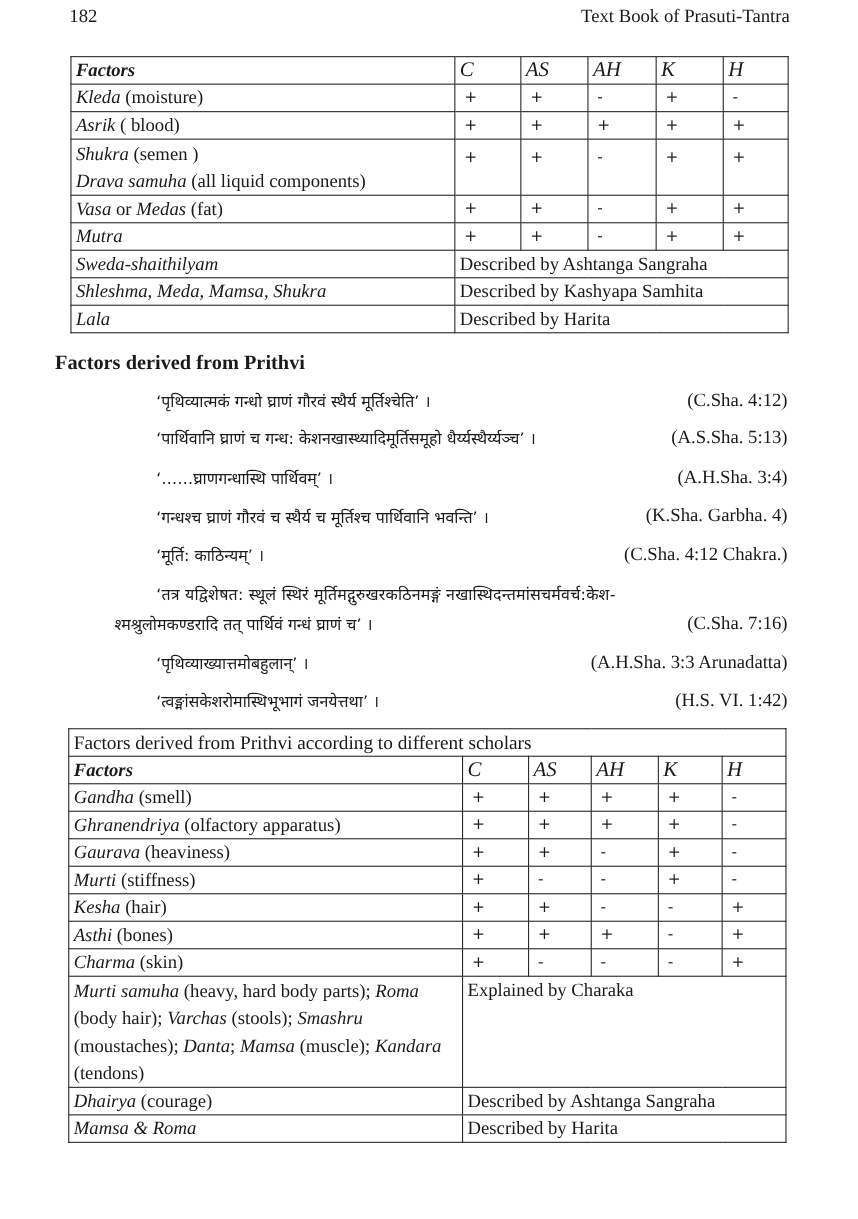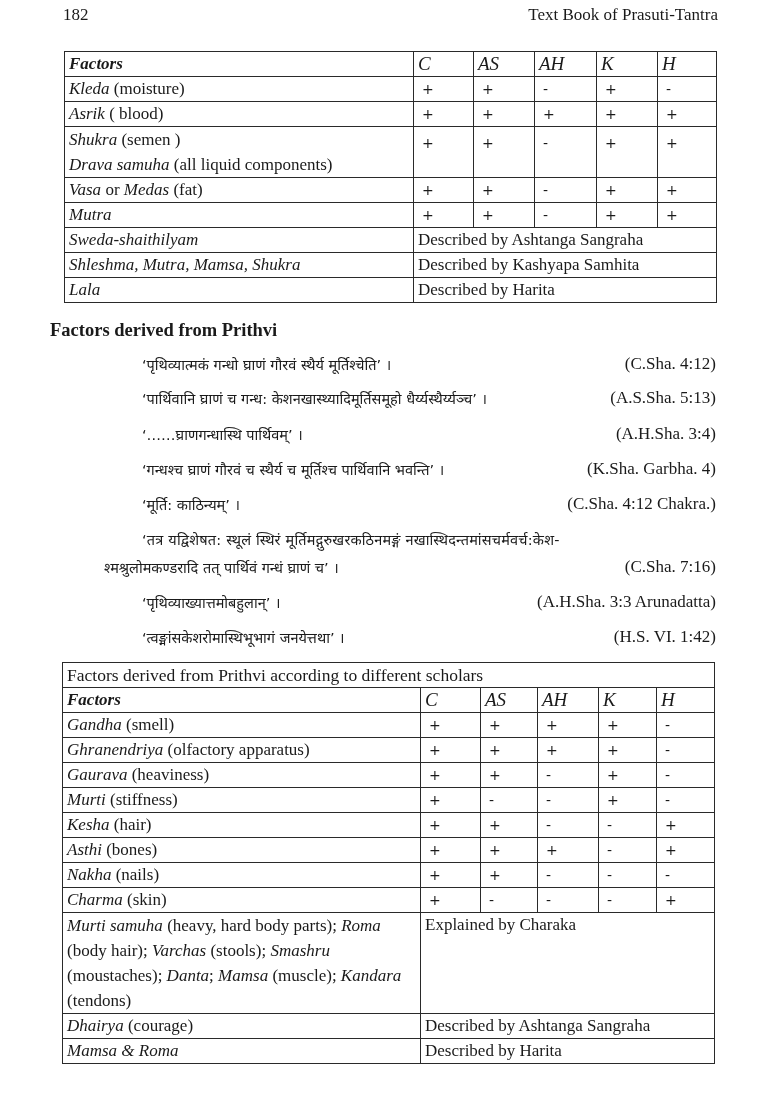--- a/index.html
+++ b/index.html
@@ -92,21 +92,21 @@
     <td class="mark">+</td>
     <td class="mark">-</td>
     <td class="mark">+</td>
     <td class="mark">+</td>
   </tr>
   <tr>
     <td class="it">Sweda-shaithilyam</td>
     <td class="span" colspan="5">Described by Ashtanga Sangraha</td>
   </tr>
   <tr>
-    <td class="it">Shleshma, Mutra, Mamsa, Shukra</td>
+    <td class="it">Shleshma, Meda, Mamsa, Shukra</td>
     <td class="span" colspan="5">Described by Kashyapa Samhita</td>
   </tr>
   <tr>
     <td class="it">Lala</td>
     <td class="span" colspan="5">Described  by Harita</td>
   </tr>
 </tbody>
   </table>
 
 <div class="abs section-heading">Factors derived from Prithvi</div>
@@ -200,28 +200,20 @@
   </tr>
   <tr>
     <td><span class="it">Asthi</span><span> (bones)</span></td>
     <td class="mark">+</td>
     <td class="mark">+</td>
     <td class="mark">+</td>
     <td class="mark">-</td>
     <td class="mark">+</td>
   </tr>
   <tr>
-    <td><span class="it">Nakha</span><span> (nails)</span></td>
-    <td class="mark">+</td>
-    <td class="mark">+</td>
-    <td class="mark">-</td>
-    <td class="mark">-</td>
-    <td class="mark">-</td>
-  </tr>
-  <tr>
     <td><span class="it">Charma</span><span> (skin)</span></td>
     <td class="mark">+</td>
     <td class="mark">-</td>
     <td class="mark">-</td>
     <td class="mark">-</td>
     <td class="mark">+</td>
   </tr>
   <tr>
     <td class="multi" style="height:100px;">
       <span class="it">Murti samuha</span><span> (heavy, hard body parts); </span><span class="it">Roma</span><span>  (body hair); </span><span class="it">Varchas</span><span> (stools); </span><span class="it">Smashru</span><span> (moustaches); </span><span class="it">Danta</span><span>; </span><span class="it">Mamsa</span><span> (muscle); </span><span class="it">Kandara</span><span> (tendons)</span>

